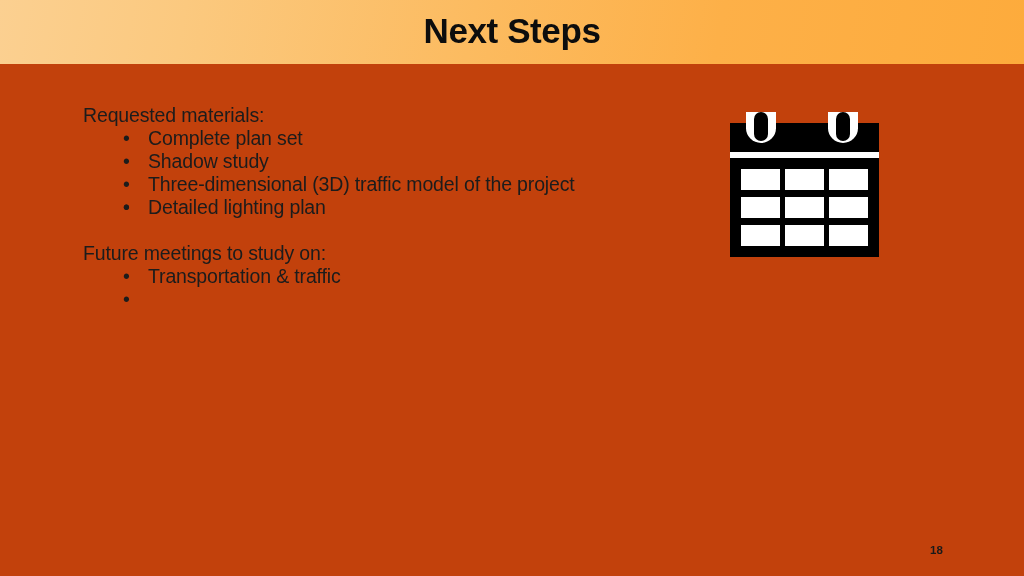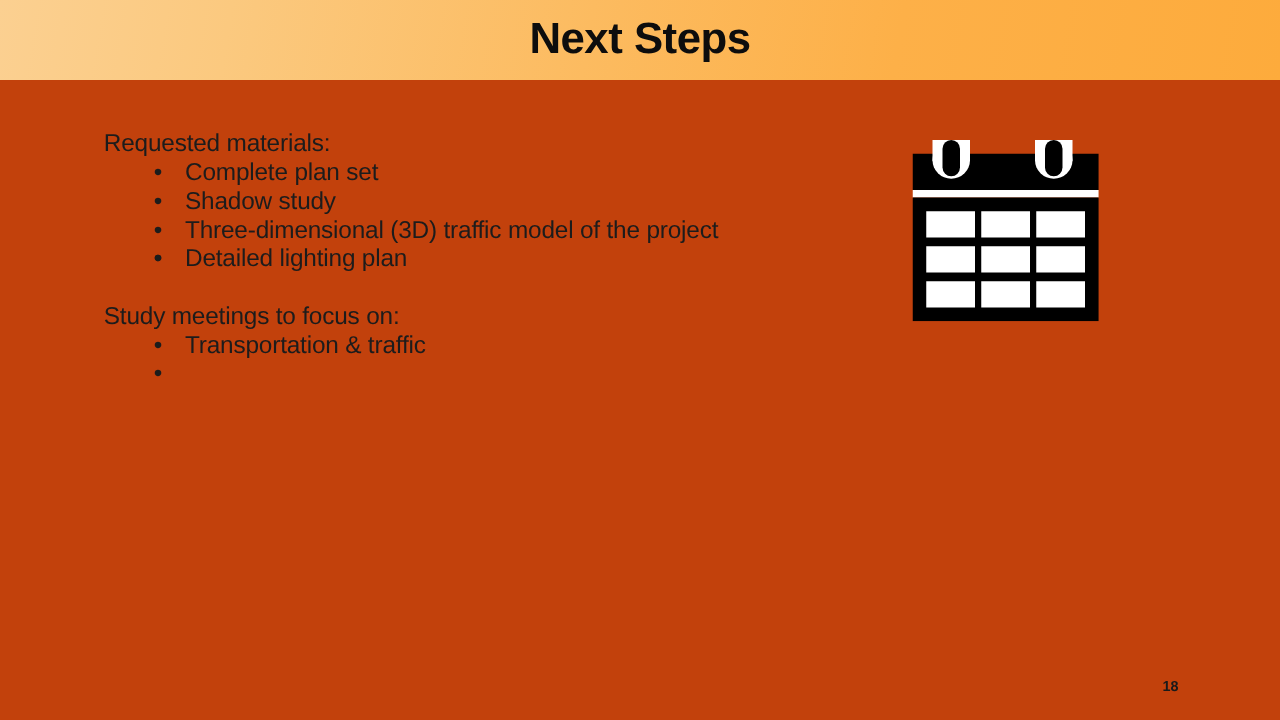--- a/index.html
+++ b/index.html
@@ -143,21 +143,21 @@
         <span class="bullet-dot">•</span>
       </li>
       <li>
         <span class="bullet-dot">•</span>
         <span>Detailed lighting plan</span>
       </li>
     </ul>
 
     <div class="block-gap"></div>
 
-    <p class="lead">Study meetings to focus on:</p>
+    <p class="lead">Future meetings to study on:</p>
     <ul class="bullets">
       <li>
         <span class="bullet-dot">•</span>
         <span>Transportation &amp; traffic</span>
       </li>
       <li>
         <span class="bullet-dot">•</span>
       </li>
     </ul>
 

